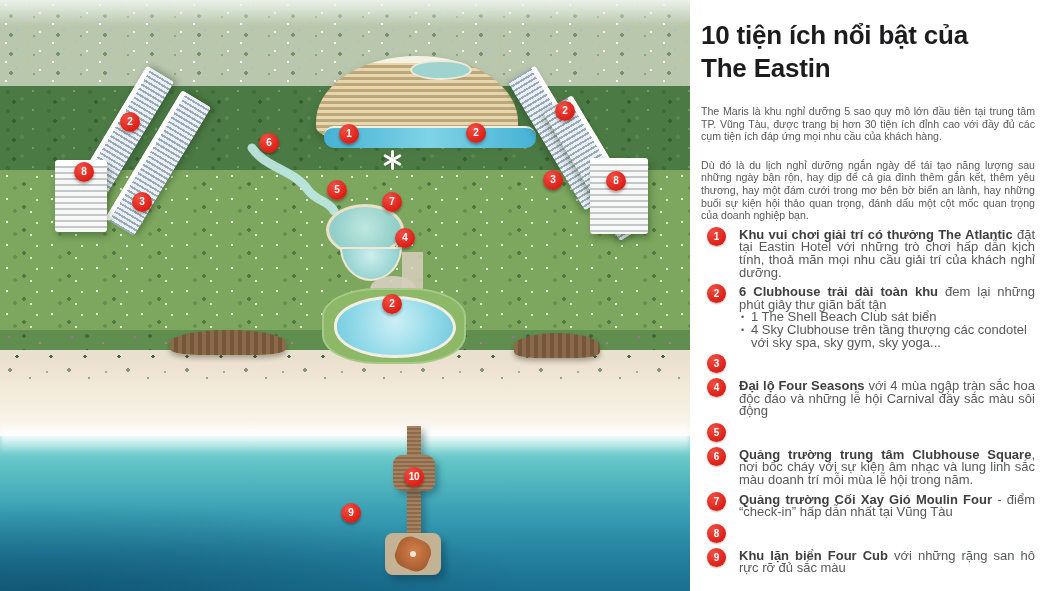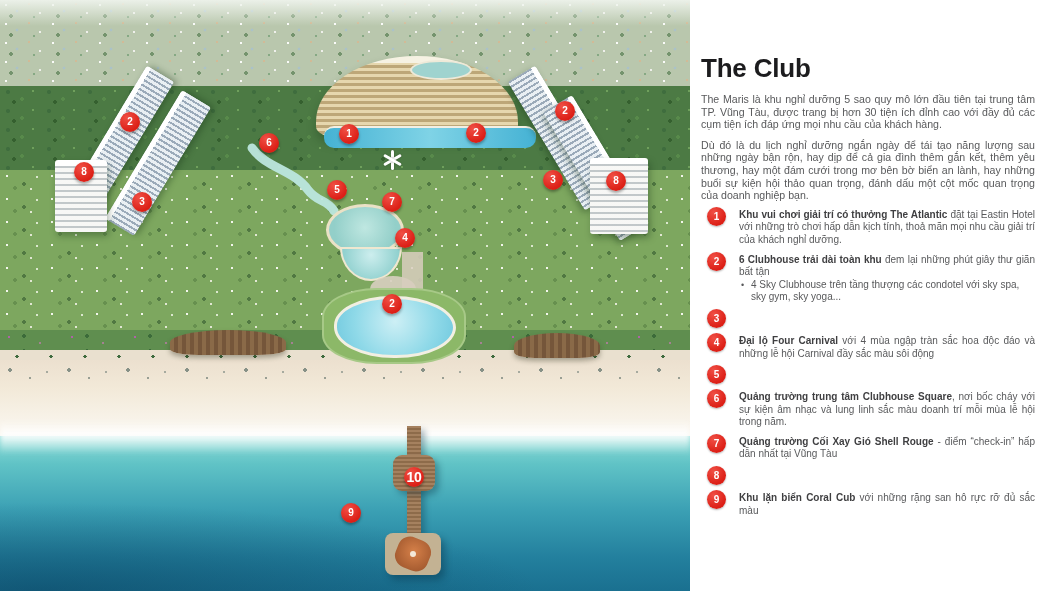--- a/index.html
+++ b/index.html
@@ -133,35 +133,35 @@
   .pav-roof{position:absolute;left:396px;top:538px;width:34px;height:32px;border-radius:38%;
     transform:rotate(22deg);
     background:radial-gradient(circle at 50% 42%,#d58049 0%,#a55b30 80%);}
   .pav-tip{position:absolute;left:410px;top:551px;width:6px;height:6px;border-radius:50%;background:#f4e8d8;}
   
   .marker{position:absolute;width:20px;height:20px;border-radius:50%;
     transform:translate(-50%,-50%);
     background:radial-gradient(circle at 35% 28%,#f04f45 0%,#dc1f16 70%);
     color:#fff;font-weight:bold;font-size:10px;line-height:20px;text-align:center;
     box-shadow:0 2px 3px rgba(0,0,0,.35);z-index:40;}
-  .marker.two-digit{font-size:14px;letter-spacing:-.3px;}
+  .marker.two-digit{font-size:10px;letter-spacing:-.3px;}
   
   .panel{position:absolute;left:690px;top:0;width:360px;height:591px;background:#ffffff;
     box-sizing:border-box;padding:0 15px 0 11px;}
   .title{margin:19px 0 0;font-size:26px;line-height:33px;font-weight:bold;color:#1c1c1e;letter-spacing:-.2px;}
   .intro{margin:0;font-size:10.6px;line-height:12.6px;color:#58595b;text-align:justify;}
-  .intro.first{margin-top:8px;}
-  .intro.second{margin-top:8px;}
+  .intro.first{margin-top:20px;}
+  .intro.second{margin-top:16px;}
   .list{margin-top:7px;}
   .row{display:flex;align-items:flex-start;margin-bottom:7px;}
   .badge{flex:0 0 auto;width:19px;height:19px;margin:-2px 13px 0 6px;border-radius:50%;
     background:radial-gradient(circle at 35% 28%,#f04f45 0%,#dc1f16 70%);
     color:#fff;font-weight:bold;font-size:10px;line-height:19px;text-align:center;
     box-shadow:0 1px 2px rgba(0,0,0,.3);}
-  .itx{font-size:10px;line-height:12.6px;color:#58595b;text-align:justify;width:296px;}
+  .itx{font-size:13px;line-height:12.6px;color:#58595b;text-align:justify;width:296px;}
   .itx b{color:#3f3f41;}
   .bullet{position:relative;padding-left:12px;text-align:left;}
   .bullet::before{content:"•";position:absolute;left:2px;top:0;font-size:9px;color:#58595b;}
 </style>
 </head>
 <body>
 
 <div class="stage">
 
   <div class="map">
@@ -245,63 +245,63 @@
   <div class="marker" style="left: 616px; top: 181px;">8</div>
 
   <div class="marker" style="left: 351px; top: 513px;">9</div>
 
   <div class="marker two-digit" style="left: 414px; top: 477px;">10</div>
 </div>
   </div>
 
   <div class="panel">
     <h1 class="title">
-      <br>
-      <span>The Club</span>
+      <span>10 tiện ích nổi bật của</span><br>
+      <span>The Eastin</span>
     </h1>
     <p class="intro first">The Maris là khu nghỉ dưỡng 5 sao quy mô lớn đầu tiên tại trung tâm TP. Vũng Tàu, được trang bị hơn 30 tiện ích đỉnh cao với đầy đủ các cụm tiện ích đáp ứng mọi nhu cầu của khách hàng.</p>
     <p class="intro second">Dù đó là du lịch nghỉ dưỡng ngắn ngày để tái tạo năng lượng sau những ngày bận rộn, hay dịp để cả gia đình thêm gắn kết, thêm yêu thương, hay một đám cưới trong mơ bên bờ biển an lành, hay những buổi sự kiện hội thảo quan trọng, đánh dấu một cột mốc quan trọng của doanh nghiệp bạn.</p>
     <div class="list" id="amenities">
   <div class="row">
     <div class="badge">1</div>
     <div class="itx"><b>Khu vui chơi giải trí có thưởng The Atlantic</b><span> đặt tại Eastin Hotel với những trò chơi hấp dẫn kịch tính, thoả mãn mọi nhu cầu giải trí của khách nghỉ dưỡng.</span></div>
   </div>
 
   <div class="row">
     <div class="badge">2</div>
-    <div class="itx"><b>6 Clubhouse trải dài toàn khu</b><span> đem lại những phút giây thư giãn bất tận</span><div class="bullet">4 Sky Clubhouse trên tầng thượng các condotel với sky spa, sky gym, sky yoga...</div></div>
+    <div class="itx"><b>6 Clubhouse trải dài toàn khu</b><span> đem lại những phút giây thư giãn bất tận</span><div class="bullet">1 The Shell Beach Club sát biển</div><div class="bullet">4 Sky Clubhouse trên tầng thượng các condotel với sky spa, sky gym, sky yoga...</div></div>
   </div>
 
   <div class="row">
     <div class="badge">3</div>
   </div>
 
   <div class="row">
     <div class="badge">4</div>
-    <div class="itx"><b>Đại lộ Four Carnival</b><span> với 4 mùa ngập tràn sắc hoa độc đáo và những lễ hội Carnival đầy sắc màu sôi động</span></div>
+    <div class="itx"><b>Đại lộ Four Seasons</b><span> với 4 mùa ngập tràn sắc hoa độc đáo và những lễ hội Carnival đầy sắc màu sôi động</span></div>
   </div>
 
   <div class="row">
     <div class="badge">5</div>
   </div>
 
   <div class="row">
     <div class="badge">6</div>
     <div class="itx"><b>Quảng trường trung tâm Clubhouse Square</b><span>, nơi bốc cháy với sự kiện âm nhạc và lung linh sắc màu doanh trí mỗi mùa lễ hội trong năm.</span></div>
   </div>
 
   <div class="row">
     <div class="badge">7</div>
-    <div class="itx"><b>Quảng trường Cối Xay Gió Shell Rouge</b><span> - điểm “check-in” hấp dẫn nhất tại Vũng Tàu</span></div>
+    <div class="itx"><b>Quảng trường Cối Xay Gió Moulin Four</b><span> - điểm “check-in” hấp dẫn nhất tại Vũng Tàu</span></div>
   </div>
 
   <div class="row">
     <div class="badge">8</div>
   </div>
 
   <div class="row">
     <div class="badge">9</div>
-    <div class="itx"><b>Khu lặn biển Coral Cub</b><span> với những rặng san hô rực rỡ đủ sắc màu</span></div>
+    <div class="itx"><b>Khu lặn biển Four Cub</b><span> với những rặng san hô rực rỡ đủ sắc màu</span></div>
   </div>
 
 </div>
   </div>
 </div>
 
 </body></html>

